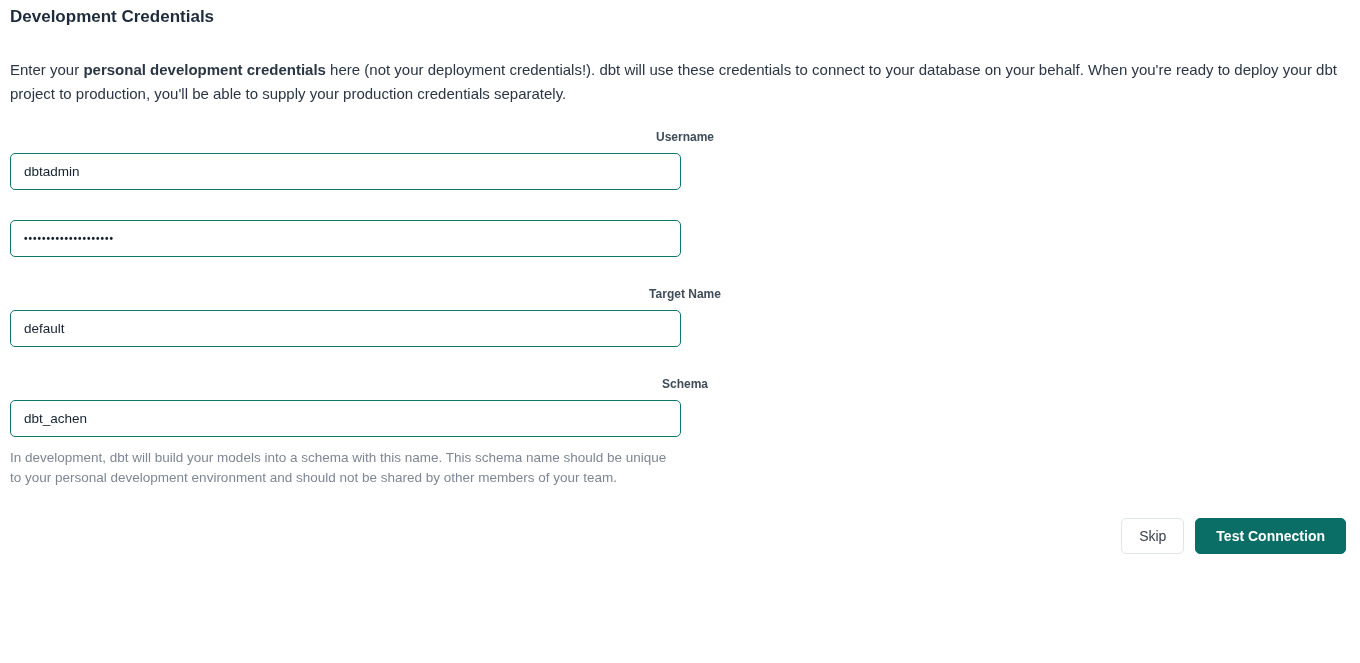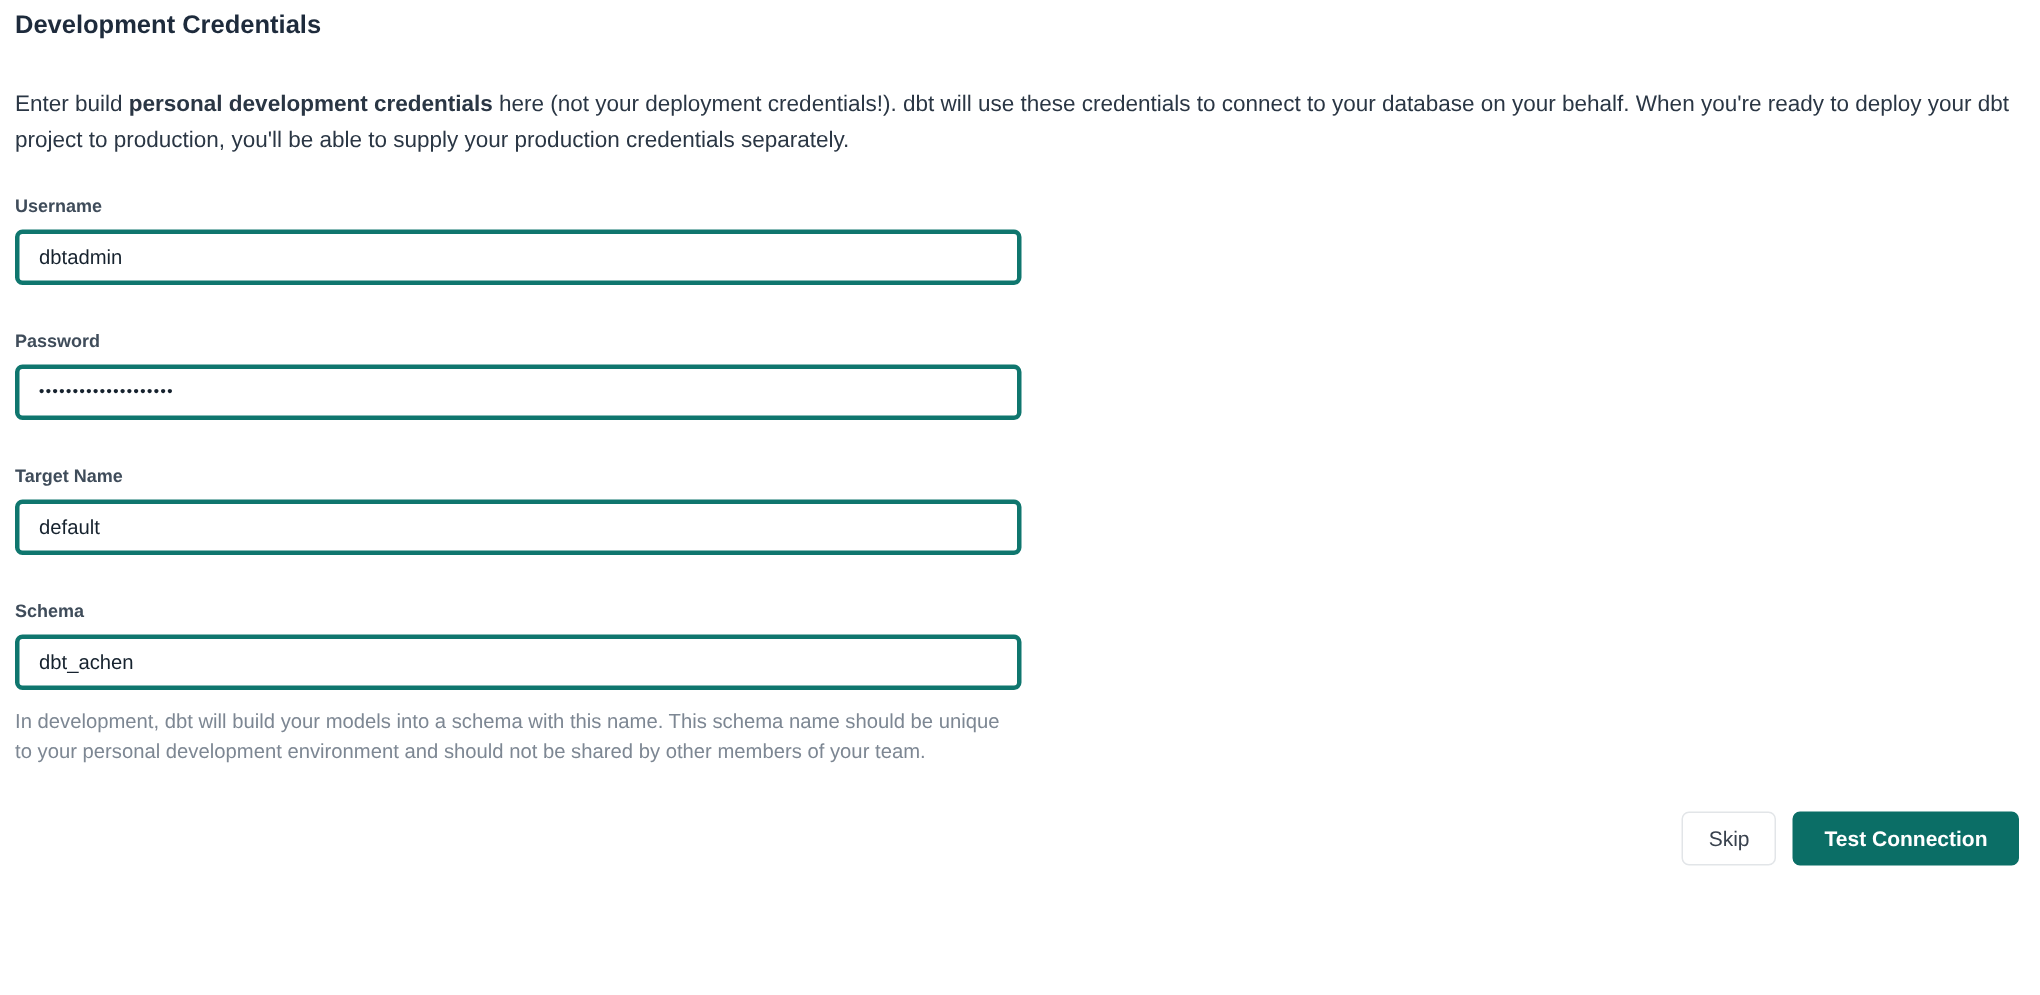--- a/index.html
+++ b/index.html
@@ -35,26 +35,27 @@
   .intro strong { font-weight: 700; text-align: center; }
   .form { margin-left: 10px; }
   .field-group { margin-bottom: 30px; }
   .field-label {
     display: block;
     font-size: 12px;
     font-weight: 700;
     color: #3f4c5a;
     line-height: 14px;
     margin-bottom: 9px;
+    text-align: center;
   }
   .text-input {
     display: block;
     width: 671px;
     height: 37px;
-    border: 3px solid #0f766e;
+    border: 1px solid #0f766e;
     border-radius: 5px;
     background: #ffffff;
     padding: 0 13px;
     font-family: "Liberation Sans", sans-serif;
     font-size: 13.5px;
     color: #16222e;
     outline: none;
   }
   .text-input.password {
     font-size: 10px;
@@ -99,31 +100,30 @@
     font-weight: 700;
   }
 </style>
 </head>
 <body>
 
 <div class="page">
 
   <h1 class="page-title">Development Credentials</h1>
 
-  <p class="intro"><span>Enter build </span><strong>personal development credentials</strong><span> here (not your deployment credentials!). dbt will use these credentials to connect to your database on your behalf. When you're ready to deploy your dbt project to production, you'll be able to supply your production credentials separately.</span></p>
+  <p class="intro"><span>Enter your </span><strong>personal development credentials</strong><span> here (not your deployment credentials!). dbt will use these credentials to connect to your database on your behalf. When you're ready to deploy your dbt project to production, you'll be able to supply your production credentials separately.</span></p>
 
   <div class="form">
 
     <div class="field-group">
       <label class="field-label">Username</label>
       <input class="text-input" type="text" value="dbtadmin" style="">
     </div>
 
     <div class="field-group">
-      <label class="field-label">Password</label>
       <input class="text-input password" type="text" value="••••••••••••••••••••" style="">
     </div>
 
     <div class="field-group">
       <label class="field-label">Target Name</label>
       <input class="text-input" type="text" value="default" style="">
     </div>
 
     <div class="field-group">
       <label class="field-label">Schema</label>

